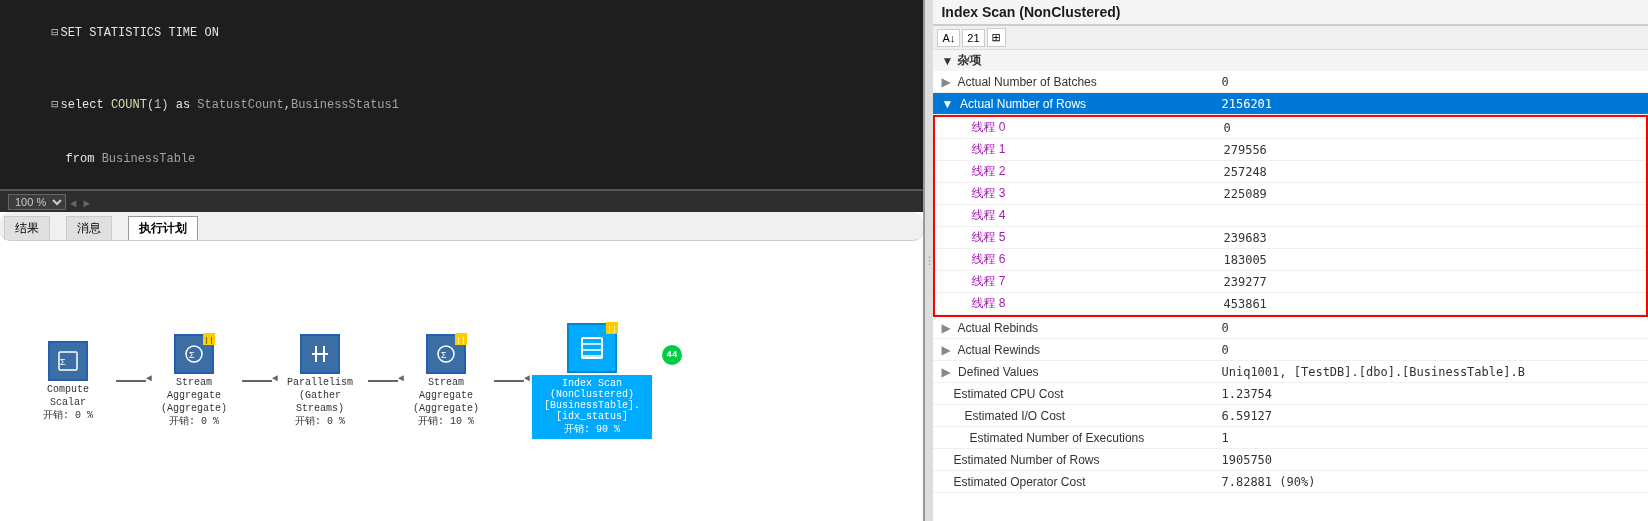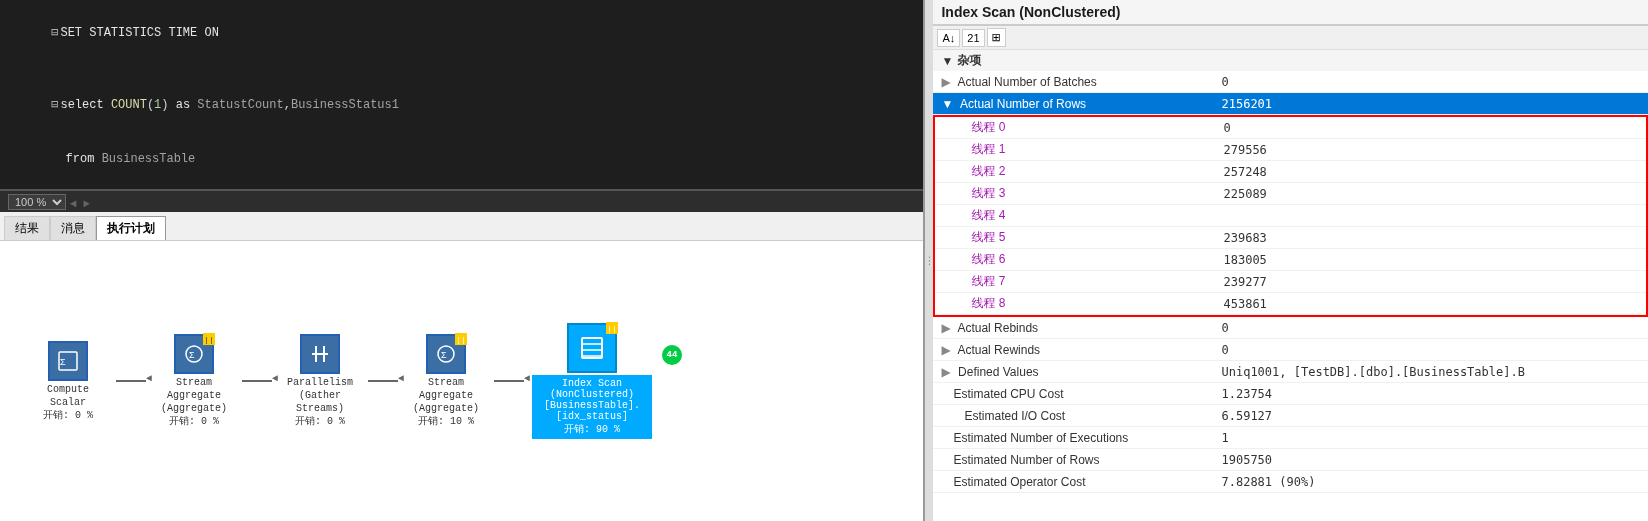--- a/index.html
+++ b/index.html
@@ -69,21 +69,22 @@
       margin-right: 4px;
     }
 
     
     .tabs-bar {
       background: #f0f0f0;
       display: flex;
       align-items: center;
       padding: 4px 4px 0 4px;
       border-bottom: 1px solid #ccc;
-      gap: 0;
+      gap: 16px;
+      border-radius: 10px;
     }
 
     .tab {
       padding: 3px 10px;
       border: 1px solid #ccc;
       border-bottom: none;
       background: #e0e0e0;
       cursor: pointer;
       font-size: 12px;
       font-family: 'Microsoft YaHei', sans-serif;
@@ -581,21 +582,21 @@
     </div>
 
     <div class="prop-row">
       <div class="prop-name" style="padding-left:31px;">
         <span>Estimated I/O Cost</span>
       </div>
       <div class="prop-value">6.59127</div>
     </div>
 
     <div class="prop-row">
-      <div class="prop-name" style="padding-left:20px;">
+      <div class="prop-name" style="padding-left:36px;">
         <span>Estimated Number of Executions</span>
       </div>
       <div class="prop-value">1</div>
     </div>
 
     <div class="prop-row">
       <div class="prop-name" style="padding-left:20px;">
         <span>Estimated Number of Rows</span>
       </div>
       <div class="prop-value">1905750</div>

